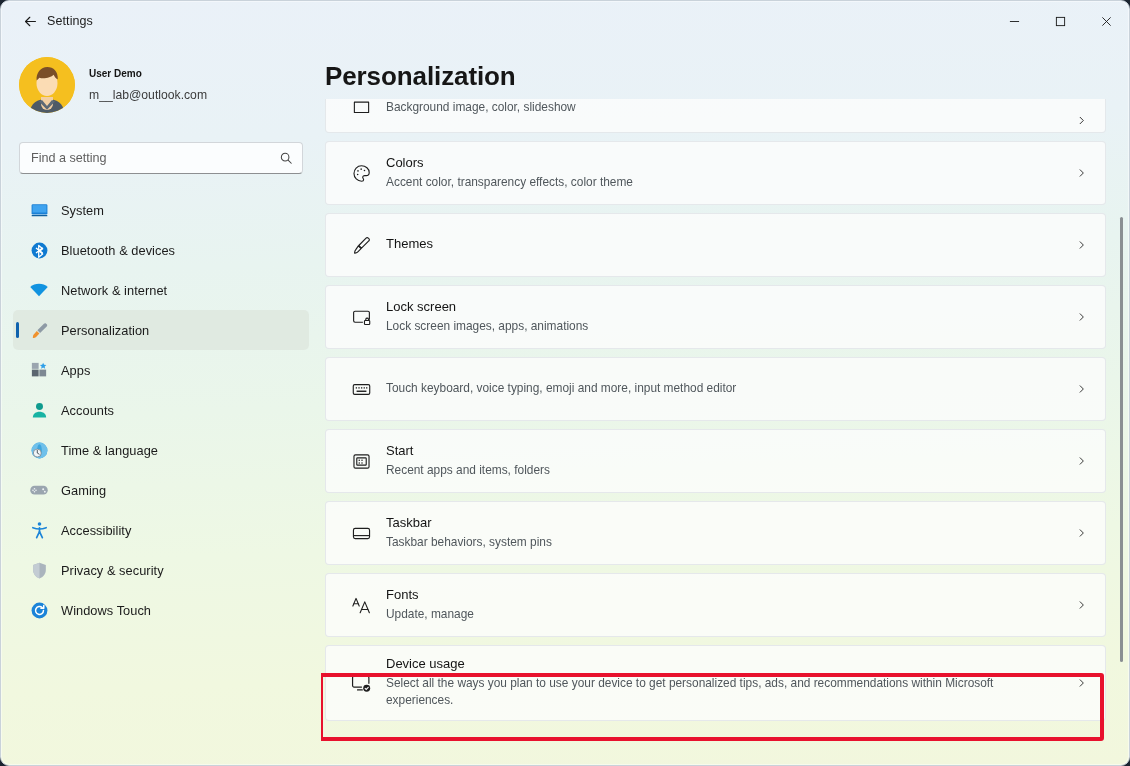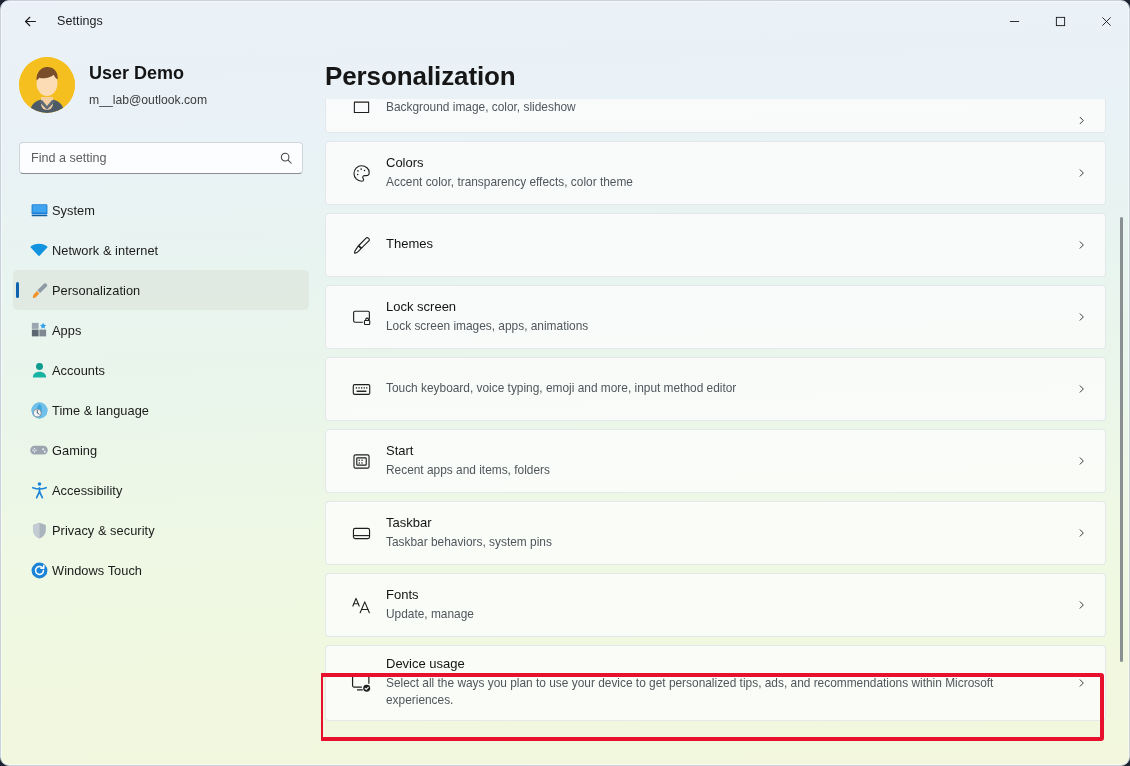--- a/index.html
+++ b/index.html
@@ -42,21 +42,20 @@
     display: flex; align-items: center;
     z-index: 6;
   }
   .back-btn {
     width: 34px; height: 30px; margin-left: 12px;
     display: flex; align-items: center; justify-content: center;
     border-radius: 4px; cursor: pointer;
     color: #1b1b1b;
   }
   .titlebar-title {
-    margin-left: 10px;
     font-size: 12.5px; color: #1b1b1b;
     letter-spacing: .1px;
   }
   .win-controls {
     margin-left: auto; display: flex; height: 40px;
   }
   .win-btn {
     width: 46px; height: 40px;
     display: flex; align-items: center; justify-content: center;
     cursor: pointer; color: #1b1b1b;
@@ -73,21 +72,21 @@
     display: flex; align-items: center;
     padding: 14px 4px 0 6px;
     height: 74px;
   }
   .avatar {
     width: 56px; height: 56px; border-radius: 50%;
     background: #f5bf1f; overflow: hidden;
     position: relative; flex: none;
   }
   .account-text { margin-left: 14px; line-height: 1.35; }
-  .account-name { font-size: 18px; font-weight: 700; color: #141414; }
+  .account-name { font-size: 10px; font-weight: 700; color: #141414; }
   .account-mail { font-size: 12.2px; color: #3b3b3b; margin-top: 7px; }
 
   .searchbox {
     position: relative;
     margin: 27px 6px 4px 6px;
     height: 32px;
     background: #fbfdfe;
     border: 1px solid #d2d6da;
     border-bottom-color: #8d8f91;
     border-radius: 4px;
@@ -119,21 +118,21 @@
     content: ""; position: absolute; left: 3px; top: 50%;
     transform: translateY(-50%);
     width: 3px; height: 16px; border-radius: 2px;
     background: #0f62ad;
   }
   .nav-icon {
     width: 20px; height: 20px; flex: none;
     display: flex; align-items: center; justify-content: center;
   }
   .nav-label {
-    margin-left: 3px; font-size: 12.8px; color: #1b1b1b;
+    margin-left: 12px; font-size: 12.8px; color: #1b1b1b;
     letter-spacing: .05px;
   }
 
   
   .content {
     position: absolute; top: 40px; left: 320px;
     width: 810px; height: 726px;
     overflow: hidden;
   }
   .page-title {
@@ -270,20 +269,30 @@
         <span class="nav-icon">
           <svg width="19" height="19" viewBox="0 0 24 24">
               <rect x="2" y="4" width="20" height="13" rx="1.6" fill="#1a7fd4"></rect>
               <rect x="3.2" y="5.2" width="17.6" height="9.4" fill="#3fa3ef"></rect>
               <rect x="2" y="17.6" width="20" height="1.8" rx=".9" fill="#0f5f9e"></rect>
             </svg>
         </span>
         <span class="nav-label">System</span>
       </div>
 
+      <div class="nav-item">
+        <span class="nav-icon">
+          <svg width="19" height="19" viewBox="0 0 24 24">
+              <circle cx="12" cy="12" r="10" fill="#0f7ad1"></circle>
+              <path d="M11 5.6l5 4.2-4 3.3 4 3.3-5 4.2V5.6z" fill="none" stroke="#fff" stroke-width="1.6" stroke-linejoin="round"></path>
+              <path d="M8 9.2l7.6 5.8M8 14.8l7.6-5.8" stroke="#fff" stroke-width="1.6" stroke-linecap="round"></path>
+            </svg>
+        </span>
+        <span class="nav-label">Bluetooth &amp; devices</span>
+      </div>
 
       <div class="nav-item">
         <span class="nav-icon">
           <svg width="20" height="20" viewBox="0 0 24 24">
               <path d="M1.5 8.5C4.4 6 8 4.6 12 4.6s7.6 1.4 10.5 3.9L12 19.6z" fill="#1193e0"></path>
             </svg>
         </span>
         <span class="nav-label">Network &amp; internet</span>
       </div>
 

